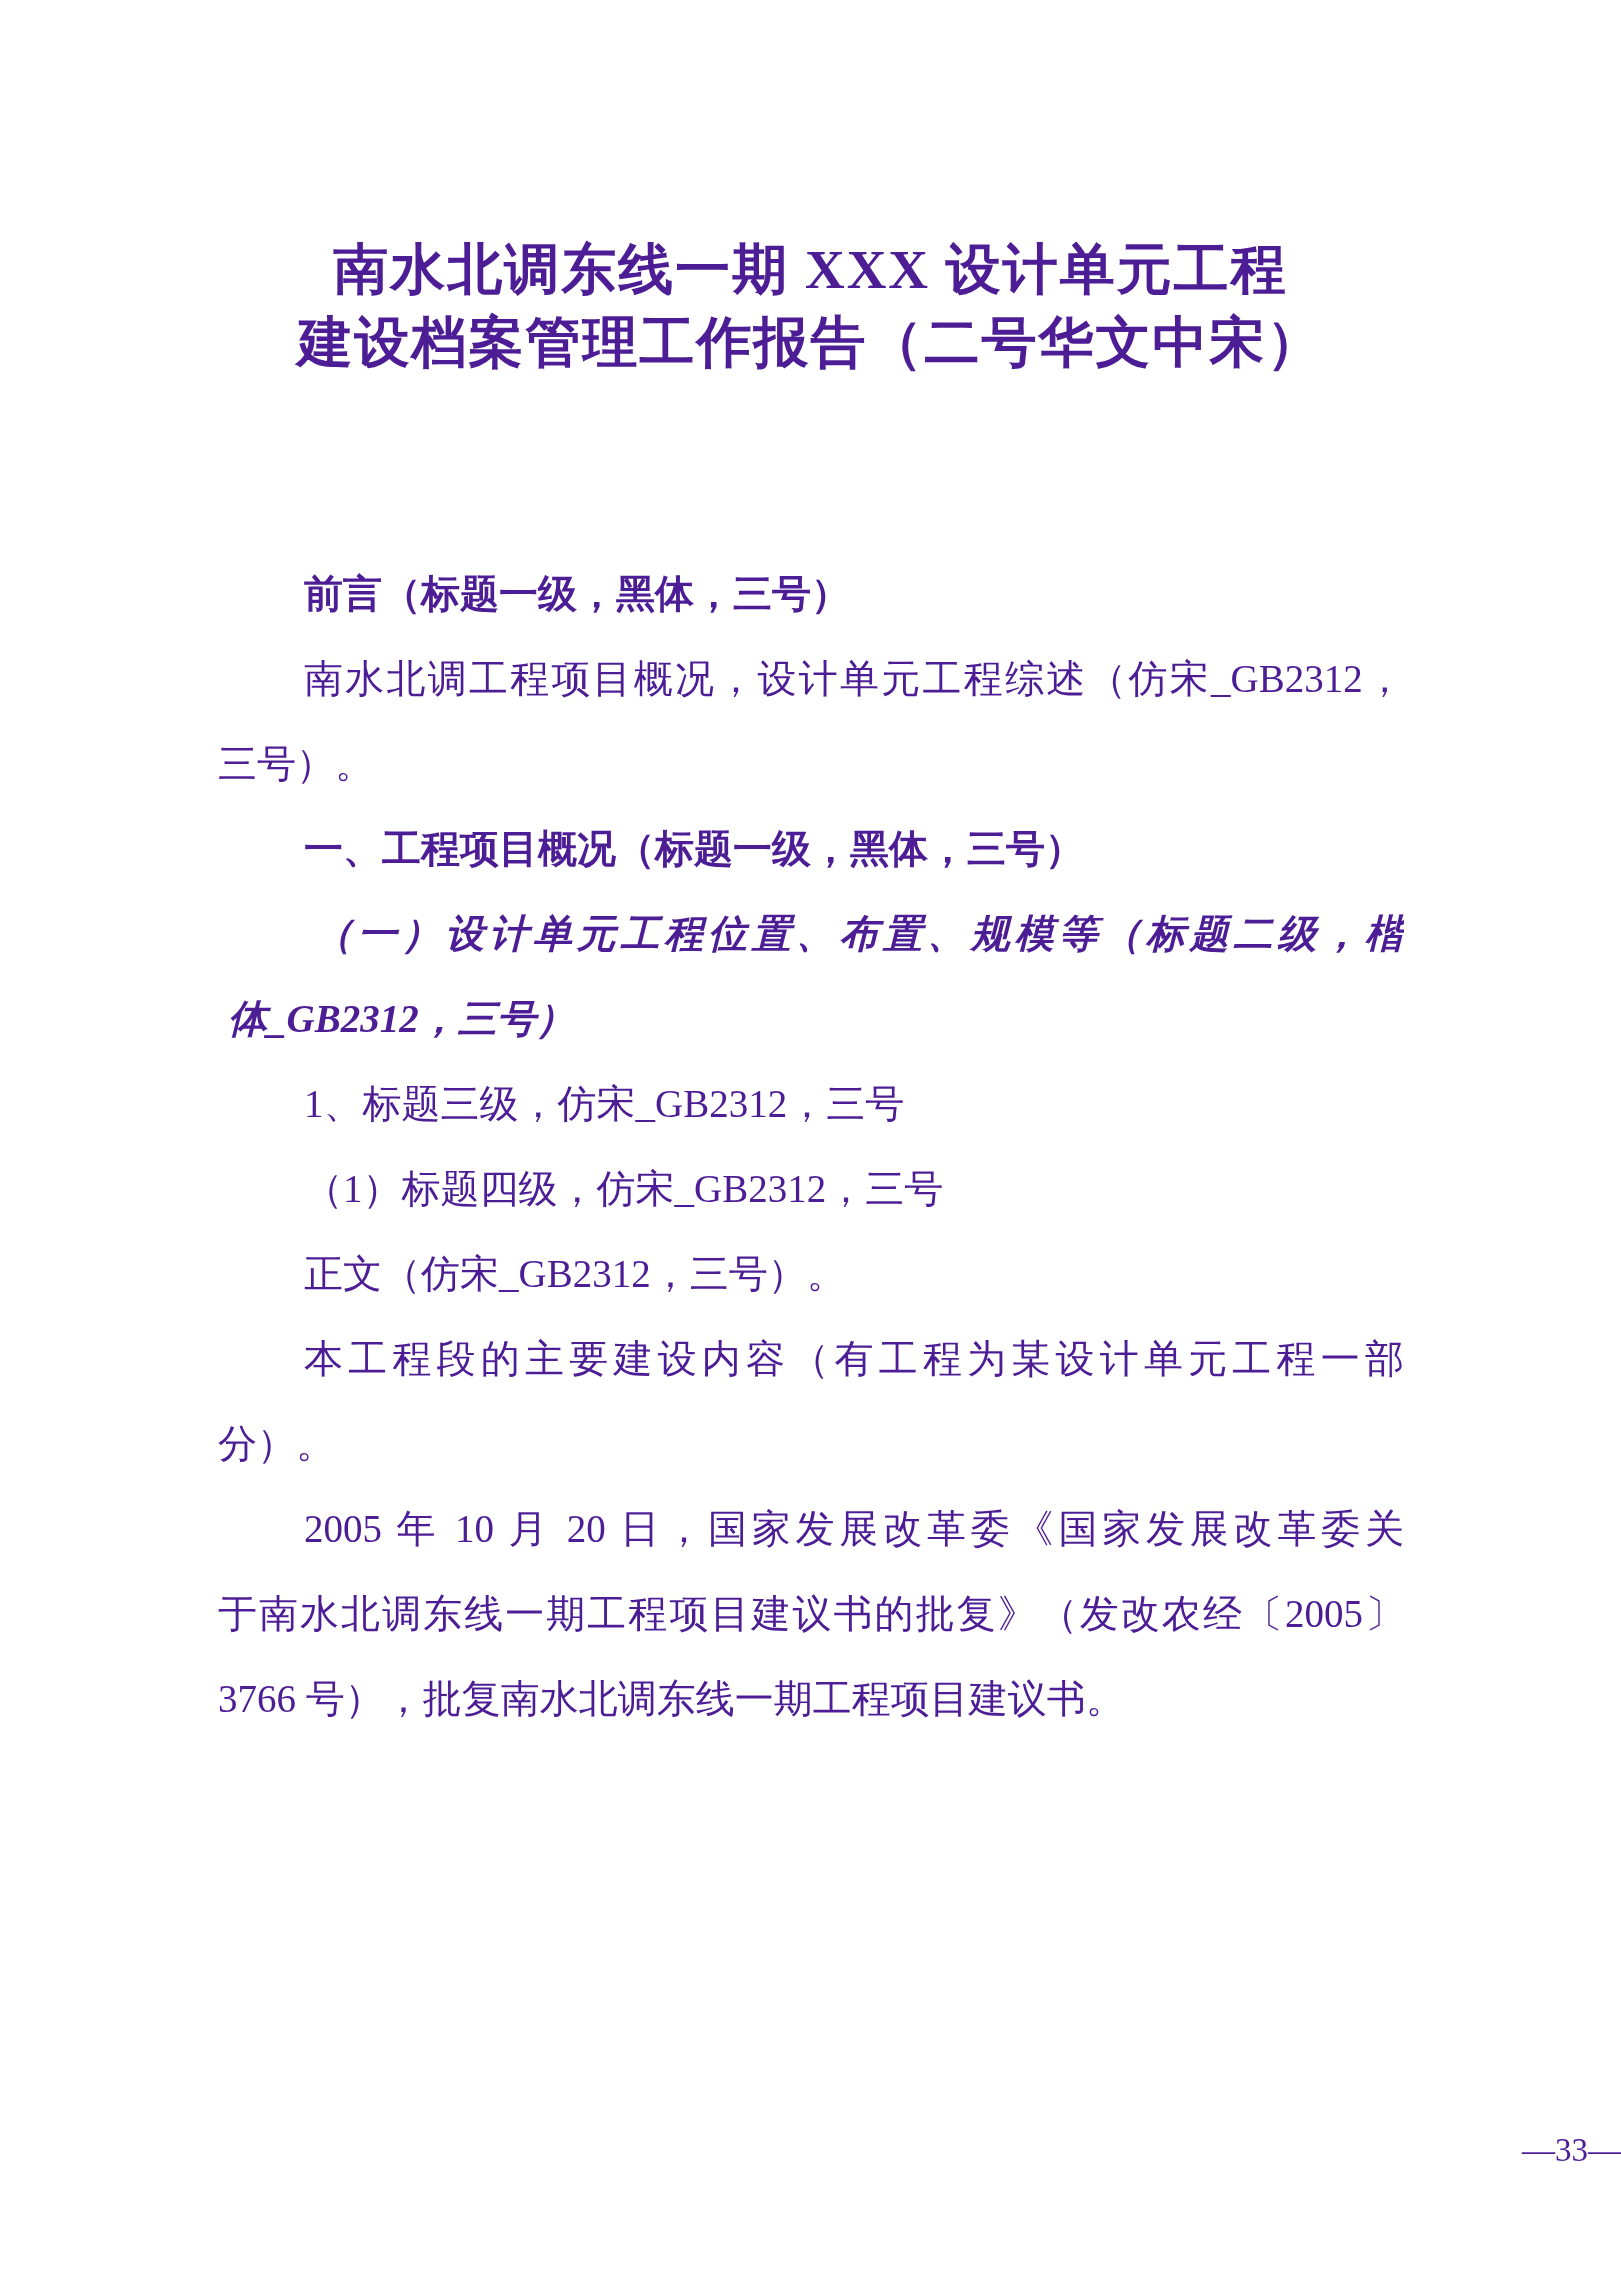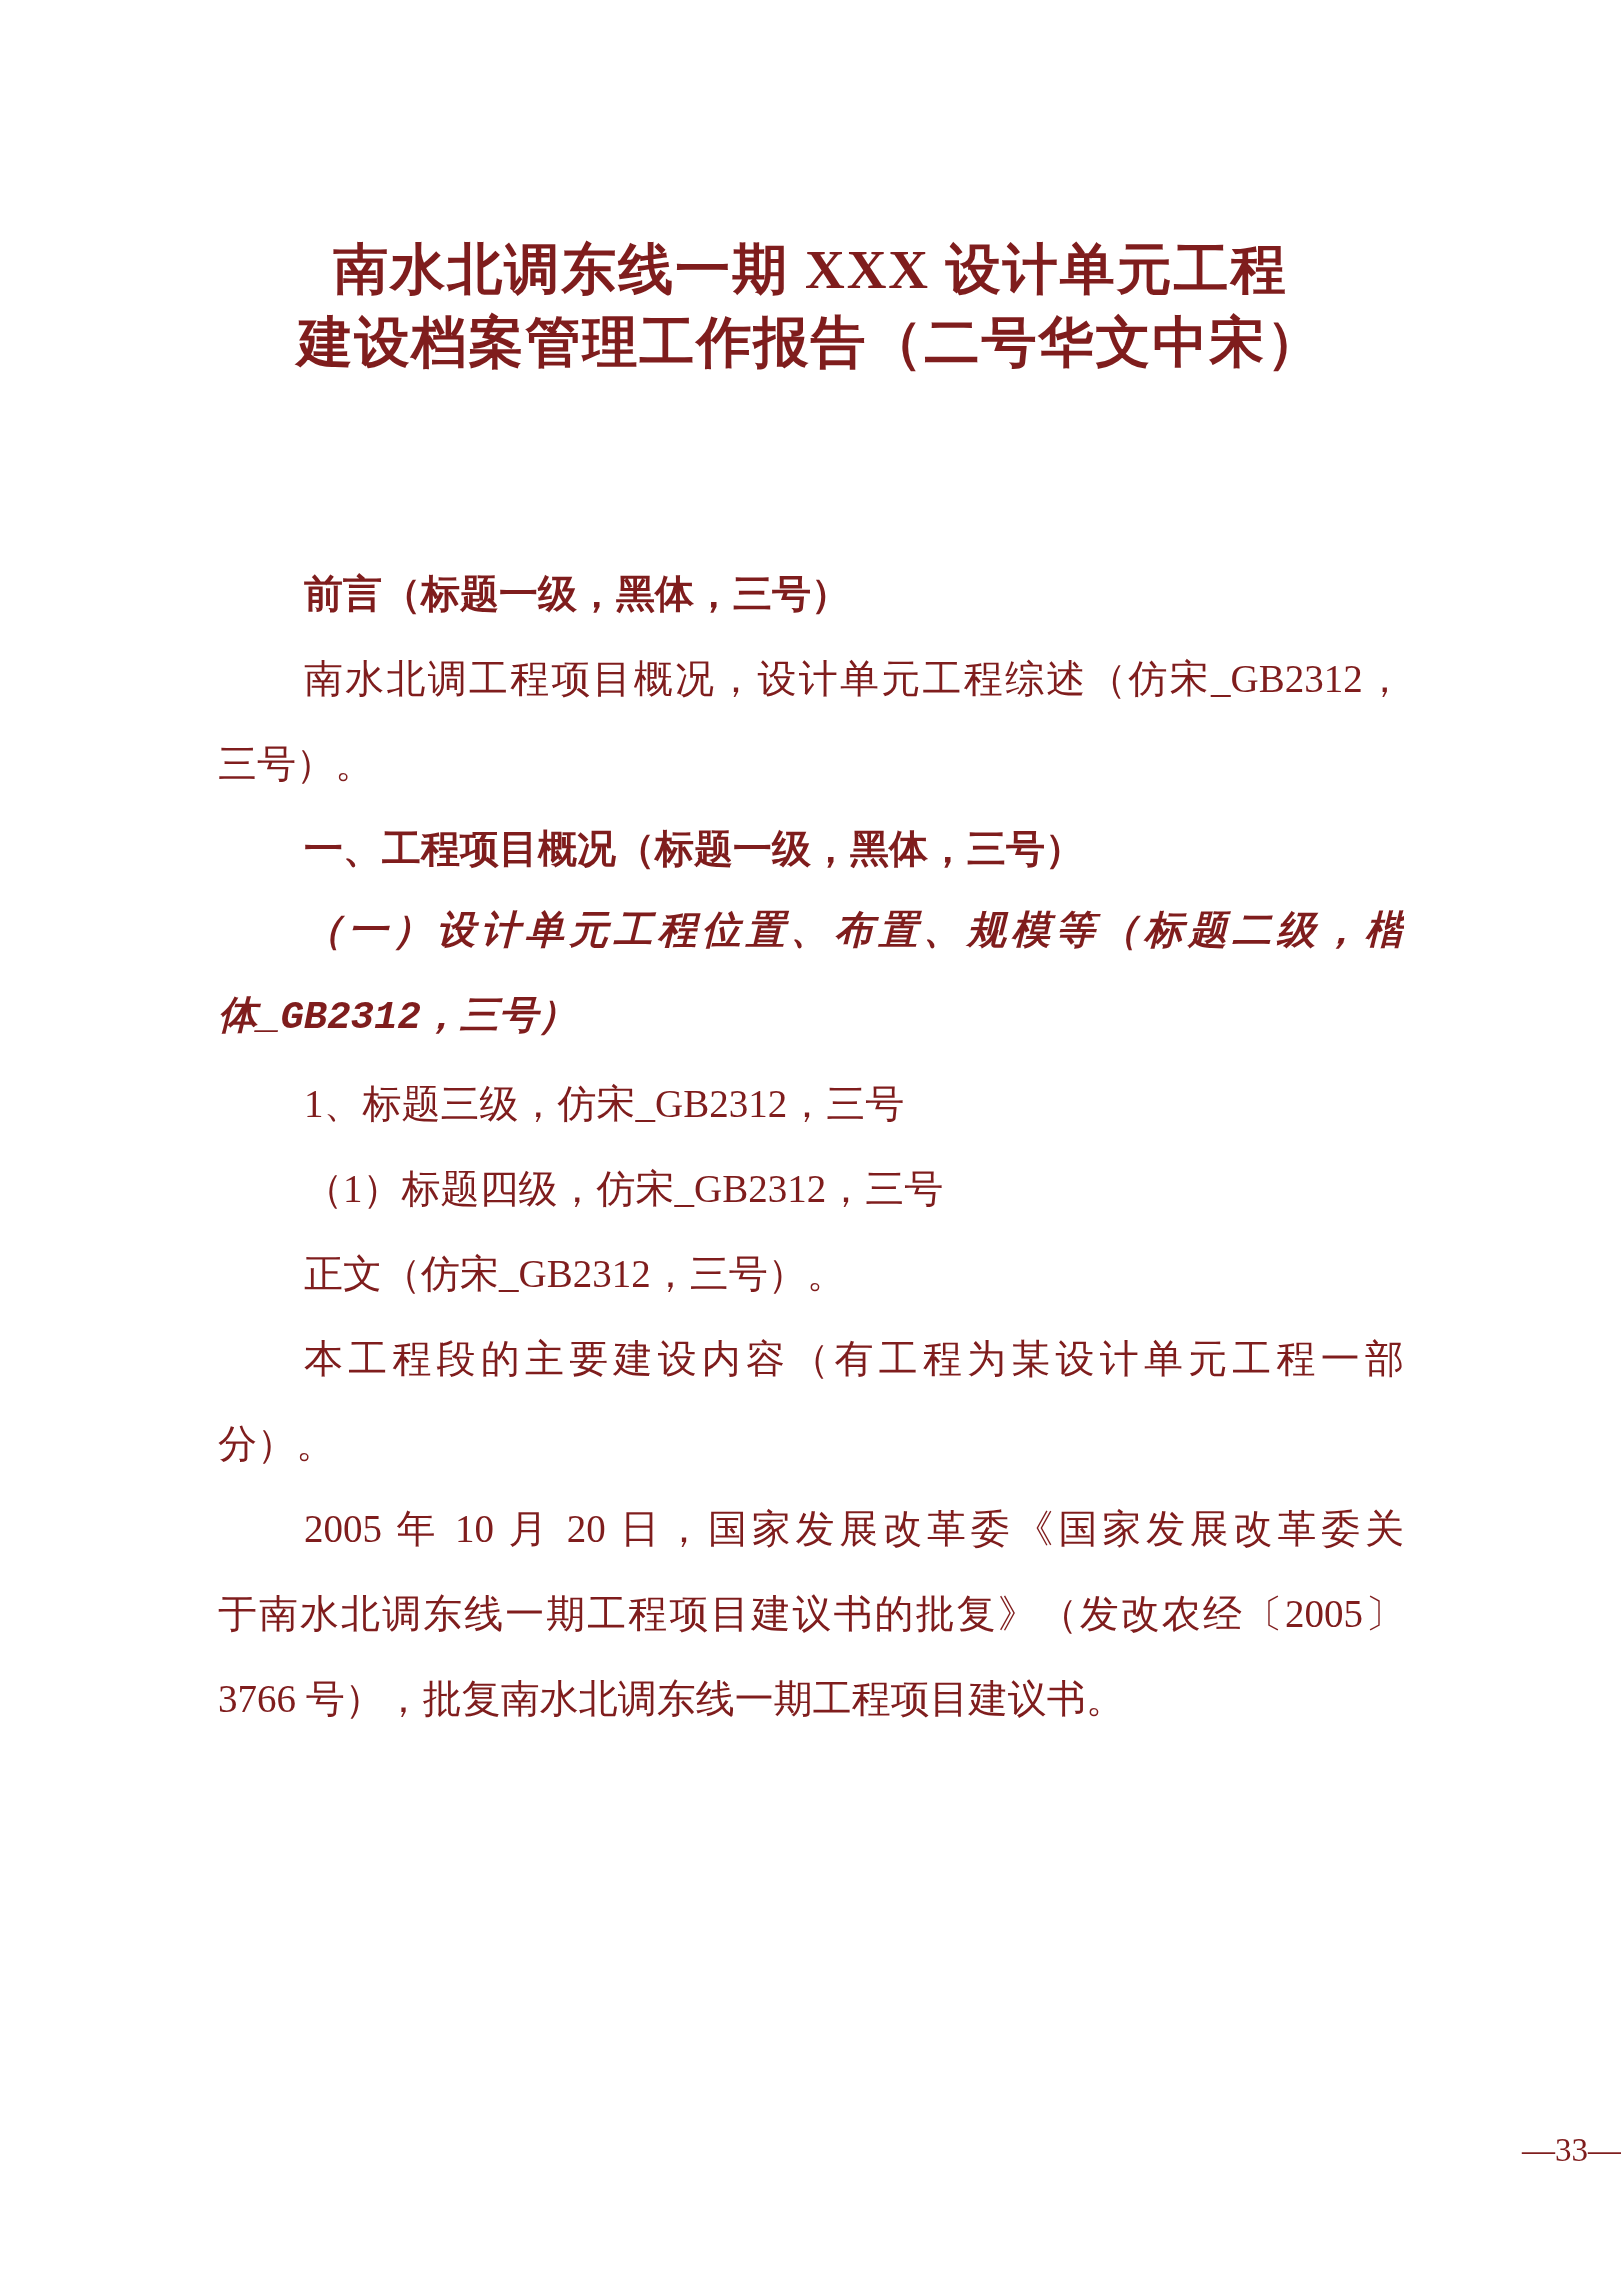--- a/index.html
+++ b/index.html
@@ -6,21 +6,21 @@
     margin: 0;
     padding: 0;
     background: #888;
   }
   .page {
     position: relative;
     width: 1621px;
     height: 2293px;
     margin: 0 auto;
     background: #ffffff;
-    color: #7f1d1d;
+    color: #4c1d95;
     overflow: hidden;
   }
   .doc-title {
     position: absolute;
     top: 233px;
     left: 0;
     right: 0;
     text-align: center;
     font-family: "Liberation Serif", "DejaVu Serif", serif;
     font-weight: 700;
@@ -48,23 +48,24 @@
     white-space: normal;
     overflow: hidden;
     text-align: justify;
     text-align-last: justify;
   }
   .f-hei {
     font-family: "Liberation Sans", "DejaVu Sans", sans-serif;
     font-weight: 700;
   }
   .f-kai {
-    font-family: Liberation Mono, monospace;
+    font-family: Liberation Serif, serif;
     font-style: italic;
     font-weight: 600;
+    margin-left: 10px;
   }
   .f-fangsong {
     font-family: "Liberation Serif", "DejaVu Serif", serif;
     font-weight: 400;
   }
   .page-number {
     position: absolute;
     top: 2129px;
     left: 0;
     right: 0;

